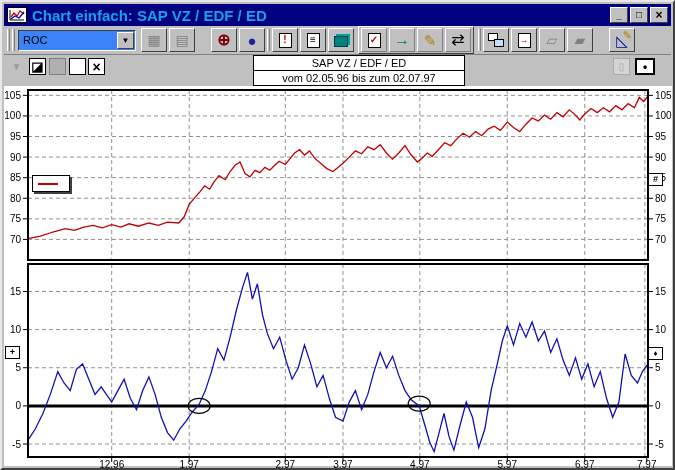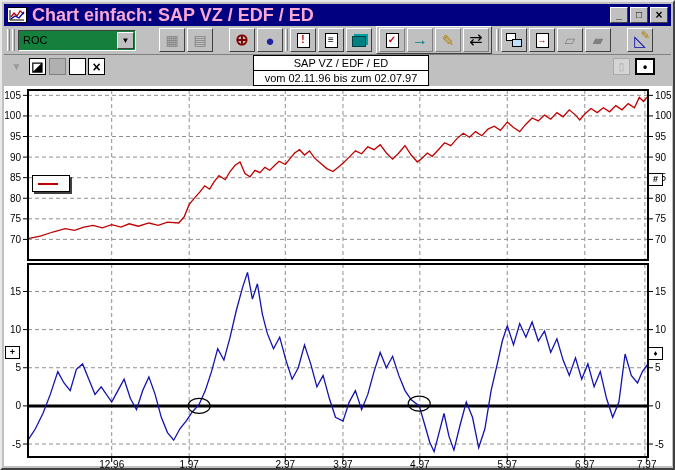--- a/index.html
+++ b/index.html
@@ -6,32 +6,32 @@
   html,body { width:675px; height:470px; }
   body { font-family:"Liberation Sans", sans-serif; background:#c0c0c0; position:relative; overflow:hidden; }
 
   .window { position:absolute; inset:0; background:#c0c0c0;
     border:2px solid; border-color:#e8e8e8 #404040 #404040 #e8e8e8; }
 
   
   .titlebar { position:absolute; left:2px; top:2px; right:2px; height:22px;
     background:#000080; display:flex; align-items:center; padding:0 3px; }
   .title-icon { width:20px; height:16px; background:#fff; border:1px solid #000; margin-right:5px; flex:0 0 auto; }
-  .title-text { color:#f9a8d4; font-size:18px; font-weight:bold; flex:1 1 auto; white-space:nowrap; overflow:hidden; }
+  .title-text { color:#0ea5e9; font-size:15px; font-weight:bold; flex:1 1 auto; white-space:nowrap; overflow:hidden; }
   .title-buttons { display:flex; gap:2px; }
   .tbtn { width:18px; height:16px; background:#c0c0c0; border:1px solid;
     border-color:#fff #404040 #404040 #fff; font-size:10px; font-weight:bold;
     display:flex; align-items:center; justify-content:center; line-height:1; color:#000; }
 
   
   .toolbar { position:absolute; left:2px; top:24px; right:2px; height:29px;
     display:flex; align-items:center; padding-left:2px; border-bottom:1px solid #808080; }
   .groove { width:3px; height:22px; border-left:1px solid #fff; border-right:1px solid #808080; margin:0 1px; }
-  .combo { width:118px; height:21px; background:#15803d; border:1px solid;
-    border-color:#404040 #fff #fff #404040; display:flex; align-items:center; margin:0 22px 0 2px; }
+  .combo { width:118px; height:21px; background:#3b82f6; border:1px solid;
+    border-color:#404040 #fff #fff #404040; display:flex; align-items:center; margin:0 4px 0 2px; }
   .combo-text { flex:1; font-size:11px; padding-left:4px; }
   .combo-arrow { width:17px; height:17px; margin:1px; background:#c0c0c0; border:1px solid;
     border-color:#fff #404040 #404040 #fff; font-size:8px; display:flex; align-items:center; justify-content:center; }
   .btn { width:26px; height:24px; background:#c0c0c0; border:1px solid;
     border-color:#fff #404040 #404040 #fff; display:flex; align-items:center; justify-content:center;
     font-size:14px; line-height:1; margin:0 1px; position:relative; }
   .btn .g { color:#000; }
   .btn.disabled .g, .btn.disabled .doc { color:#808080; border-color:#808080; }
   .btn-group { display:flex; border:1px solid; border-color:#fff #404040 #404040 #fff; padding:1px; margin:0 3px; }
   .btn-group .btn { border-color:#fff #808080 #808080 #fff; }
@@ -46,21 +46,21 @@
 
   
   .row2 { position:absolute; left:2px; top:53px; right:2px; height:31px; }
   .mini { position:absolute; top:3px; width:17px; height:17px; display:flex; align-items:center;
     justify-content:center; font-size:10px; background:#c0c0c0; }
   .mini.box { background:#fff; border:1px solid #000; font-weight:bold; }
   .mini.flat { color:#9a9a9a; }
   .mini.grayfill { background:#b0b0b0; border:1px solid #808080; }
   .mini.lightbox { border:1px solid #aaa; color:#aaa; background:#d4d4d4; }
 
-  .infobox { position:absolute; left:249px; top:0px; width:176px; background:#fff;
+  .infobox { position:absolute; left:249px; top:0px; width:212px; background:#fff;
     border:1px solid #000; text-align:center; font-size:11px; }
   .infobox .l1 { padding:1px 2px; border-bottom:1px solid #000; }
   .infobox .l2 { padding:1px 2px; }
 
   
   .chart-svg { position:absolute; left:0; top:84px; }
   .legend { position:absolute; background:#fff; border:1px solid #000; box-shadow:2px 2px 0 #404040;
     display:flex; align-items:center; font-size:11px; padding:1px 5px; height:17px; white-space:nowrap; }
   .legend .sample { width:20px; height:2px; margin-right:6px; }
   .corner-btn { position:absolute; width:15px; height:13px; background:#fff; border:1px solid #000;
@@ -179,21 +179,21 @@
         <span style="font-size:13px;">◪</span>
       </div>
     <div class="mini grayfill" style="left:45px;"></div>
     <div class="mini box" style="left:65px;"></div>
     <div class="mini box" style="left:84px;">
         <span style="font-size:14px;font-weight:bold;">×</span>
       </div>
 
     <div class="infobox">
       <div class="l1">SAP VZ / EDF / ED</div>
-      <div class="l2">vom 02.11.96 bis zum 02.07.97</div>
+      <div class="l2">vom 02.05.96 bis zum 02.07.97</div>
     </div>
 
     <div class="mini lightbox" style="left:609px;">
         <span>▯</span>
       </div>
     <div class="mini box" style="left:631px; width:20px; border-width:2px;">
         <span style="font-size:12px;">•</span>
       </div>
   </div>
 

